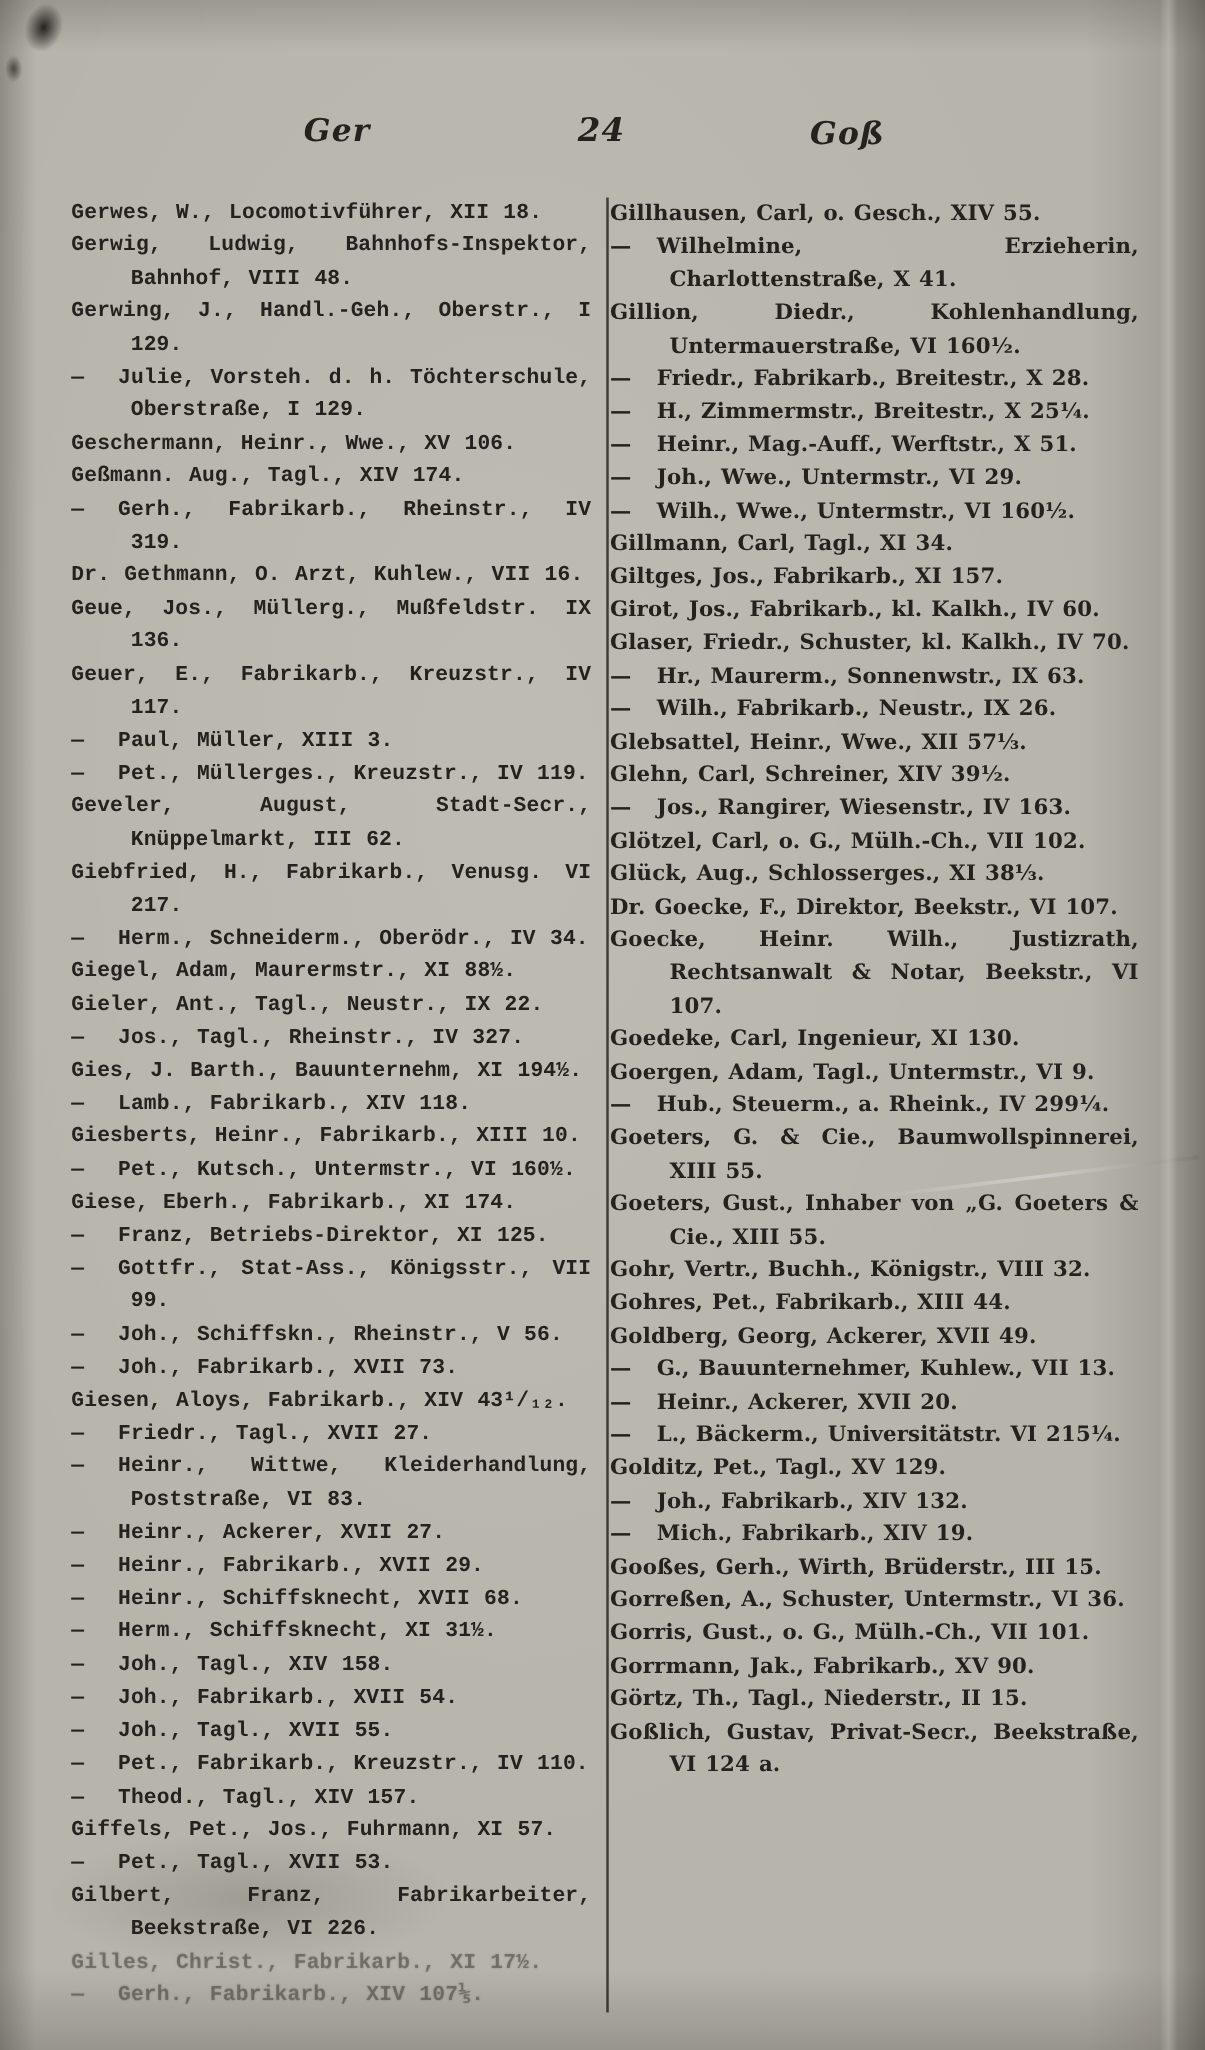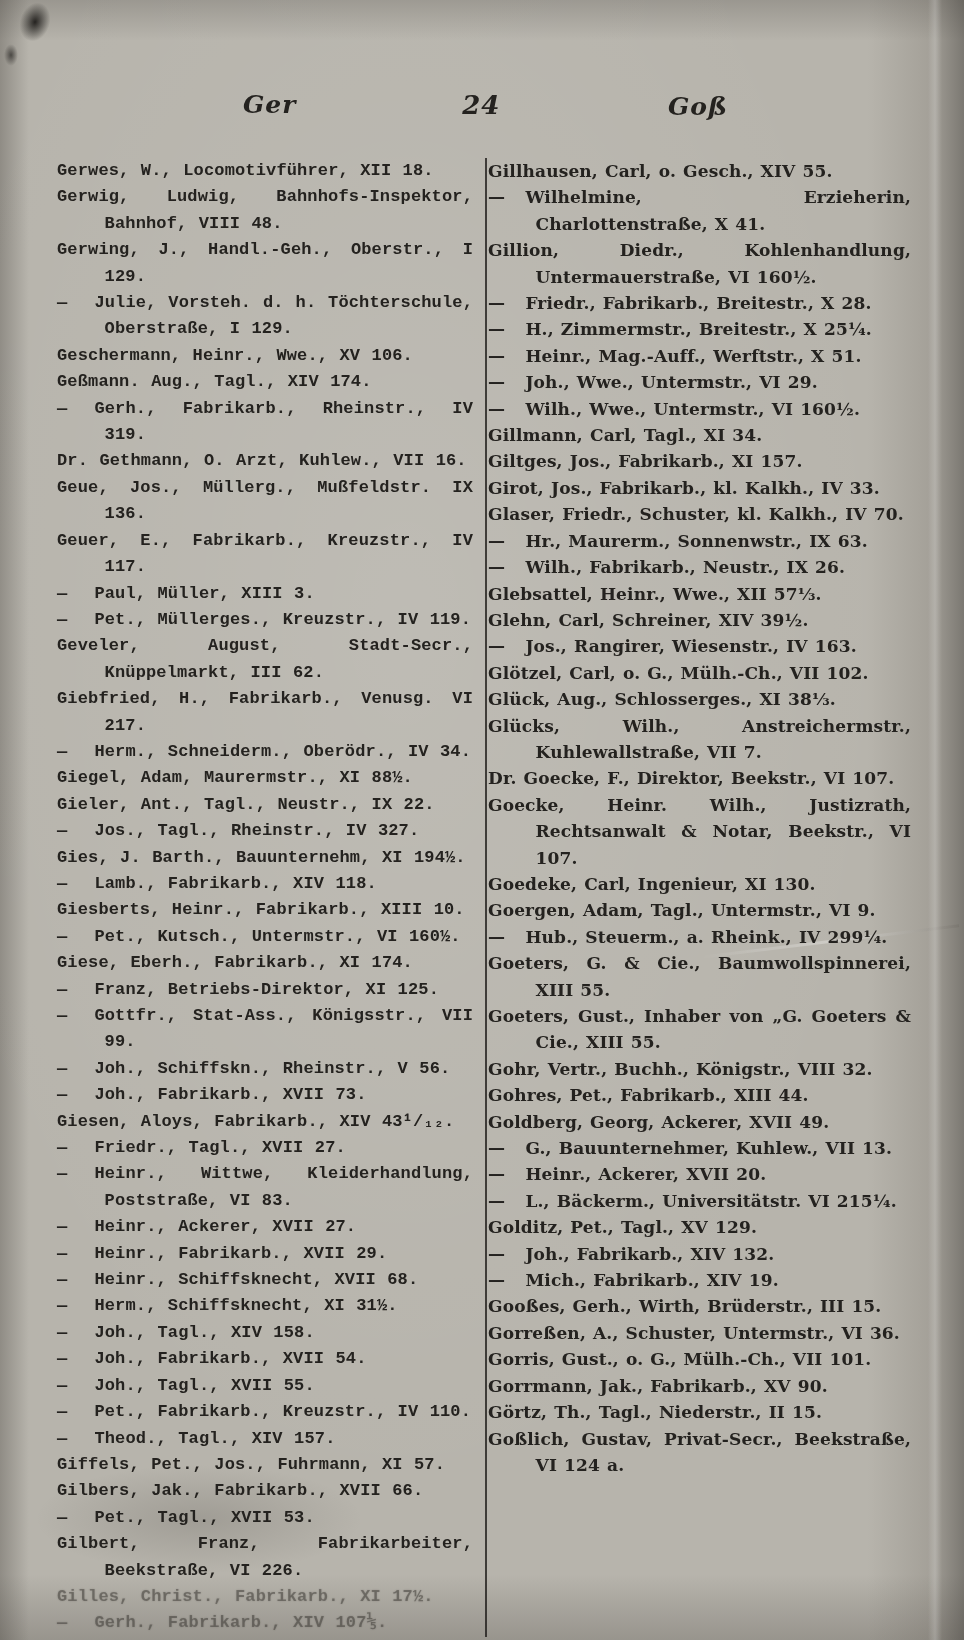--- a/index.html
+++ b/index.html
@@ -12,21 +12,21 @@
       linear-gradient(to right, rgba(52,48,43,0.30) 0px, rgba(52,48,43,0) 3%),
       linear-gradient(to left, rgba(40,37,33,0.42) 0px, rgba(96,90,82,0.22) 3.5%, rgba(96,90,82,0) 10%),
       linear-gradient(to bottom, rgba(52,48,43,0.22) 0px, rgba(52,48,43,0) 2.5%),
       linear-gradient(to top, rgba(52,48,43,0.24) 0px, rgba(52,48,43,0) 4%),
       #b7b4ac;
   }
   .runhead{position:absolute;top:90px;left:0;width:100%;height:42px;
     font-size:25px;font-weight:bold;letter-spacing:1px;font-style:italic;}
   .runhead .hl{position:absolute;left:243px;top:0;}
   .runhead .hc{position:absolute;left:50%;transform:translateX(-52%);top:0;font-size:26px;}
-  .runhead .hr{position:absolute;left:668px;top:2px;text-align:right;}
+  .runhead .hr{position:absolute;left:648px;top:2px;text-align:right;}
   .columns{position:absolute;top:158px;left:57px;width:854px;display:flex;}
   .col{box-sizing:border-box;}
   .col-left{width:428px;padding-right:12px;font-family:Liberation Mono, monospace;}
   .col-right{flex:1;border-left:2px solid rgba(28,26,23,0.78);padding-left:1px;}
   .entry{
     margin:0;
     font-size:17px;font-weight:bold;line-height:26.4px;
     text-align:justify;
     padding-left:2.8em;text-indent:-2.8em;
     letter-spacing:0.15px;
@@ -98,47 +98,45 @@
       <p class="entry"><span class="dash">—</span>Heinr., Ackerer, XVII 27.</p>
       <p class="entry"><span class="dash">—</span>Heinr., Fabrikarb., XVII 29.</p>
       <p class="entry"><span class="dash">—</span>Heinr., Schiffsknecht, XVII 68.</p>
       <p class="entry"><span class="dash">—</span>Herm., Schiffsknecht, XI 31½.</p>
       <p class="entry"><span class="dash">—</span>Joh., Tagl., XIV 158.</p>
       <p class="entry"><span class="dash">—</span>Joh., Fabrikarb., XVII 54.</p>
       <p class="entry"><span class="dash">—</span>Joh., Tagl., XVII 55.</p>
       <p class="entry"><span class="dash">—</span>Pet., Fabrikarb., Kreuzstr., IV 110.</p>
       <p class="entry"><span class="dash">—</span>Theod., Tagl., XIV 157.</p>
       <p class="entry">Giffels, Pet., Jos., Fuhrmann, XI 57.</p>
-      <p class="entry">Gilbers, Jak., Fabrikarb., XVII 66.</p>
       <p class="entry"><span class="dash">—</span>Pet., Tagl., XVII 53.</p>
       <p class="entry">Gilbert, Franz, Fabrikarbeiter, Beekstraße, VI 226.</p>
       <p class="entry faded">Gilles, Christ., Fabrikarb., XI 17½.</p>
       <p class="entry faded"><span class="dash">—</span>Gerh., Fabrikarb., XIV 107⅕.</p>
     </div>
   <div class="col col-right" id="col-right">
       <p class="entry">Gillhausen, Carl, o. Gesch., XIV 55.</p>
       <p class="entry"><span class="dash">—</span>Wilhelmine, Erzieherin, Charlottenstraße, X 41.</p>
       <p class="entry">Gillion, Diedr., Kohlenhandlung, Untermauerstraße, VI 160½.</p>
       <p class="entry"><span class="dash">—</span>Friedr., Fabrikarb., Breitestr., X 28.</p>
       <p class="entry"><span class="dash">—</span>H., Zimmermstr., Breitestr., X 25¼.</p>
       <p class="entry"><span class="dash">—</span>Heinr., Mag.-Auff., Werftstr., X 51.</p>
       <p class="entry"><span class="dash">—</span>Joh., Wwe., Untermstr., VI 29.</p>
       <p class="entry"><span class="dash">—</span>Wilh., Wwe., Untermstr., VI 160½.</p>
       <p class="entry">Gillmann, Carl, Tagl., XI 34.</p>
       <p class="entry">Giltges, Jos., Fabrikarb., XI 157.</p>
-      <p class="entry">Girot, Jos., Fabrikarb., kl. Kalkh., IV 33.</p>
+      <p class="entry">Girot, Jos., Fabrikarb., kl. Kalkh., IV 60.</p>
       <p class="entry">Glaser, Friedr., Schuster, kl. Kalkh., IV 70.</p>
       <p class="entry"><span class="dash">—</span>Hr., Maurerm., Sonnenwstr., IX 63.</p>
       <p class="entry"><span class="dash">—</span>Wilh., Fabrikarb., Neustr., IX 26.</p>
       <p class="entry">Glebsattel, Heinr., Wwe., XII 57⅓.</p>
       <p class="entry">Glehn, Carl, Schreiner, XIV 39½.</p>
       <p class="entry"><span class="dash">—</span>Jos., Rangirer, Wiesenstr., IV 163.</p>
       <p class="entry">Glötzel, Carl, o. G., Mülh.-Ch., VII 102.</p>
       <p class="entry">Glück, Aug., Schlosserges., XI 38⅓.</p>
-      <p class="entry">Glücks, Wilh., Anstreichermstr., Kuhlewallstraße, VII 7.</p>
       <p class="entry">Dr. Goecke, F., Direktor, Beekstr., VI 107.</p>
       <p class="entry">Goecke, Heinr. Wilh., Justizrath, Rechtsanwalt &amp; Notar, Beekstr., VI 107.</p>
       <p class="entry">Goedeke, Carl, Ingenieur, XI 130.</p>
       <p class="entry">Goergen, Adam, Tagl., Untermstr., VI 9.</p>
       <p class="entry"><span class="dash">—</span>Hub., Steuerm., a. Rheink., IV 299¼.</p>
       <p class="entry">Goeters, G. &amp; Cie., Baumwollspinnerei, XIII 55.</p>
       <p class="entry">Goeters, Gust., Inhaber von „G. Goeters &amp; Cie., XIII 55.</p>
       <p class="entry">Gohr, Vertr., Buchh., Königstr., VIII 32.</p>
       <p class="entry">Gohres, Pet., Fabrikarb., XIII 44.</p>
       <p class="entry">Goldberg, Georg, Ackerer, XVII 49.</p>

